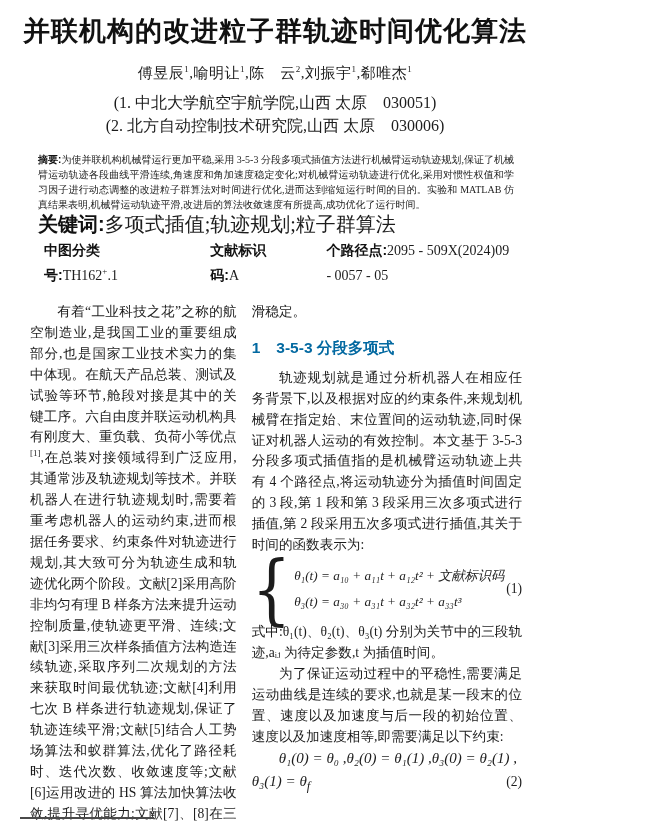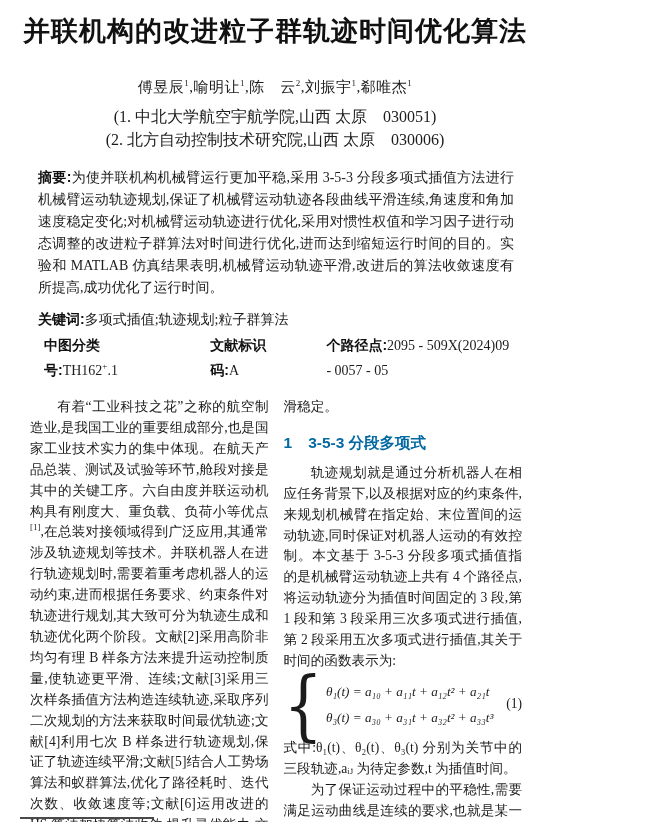--- a/index.html
+++ b/index.html
@@ -17,50 +17,50 @@
   .title{
     margin-top:13px;
     text-align:center;
     font-family:"Liberation Sans","DejaVu Sans",sans-serif;
     font-weight:900;
     font-size:27px;
     letter-spacing:1px;
     color:#111;
   }
   .authors{
-    margin-top:29px;
+    margin-top:15px;
     text-align:center;
     font-size:15px;
     letter-spacing:0.5px;
   }
   .authors sup, .clc sup{
     font-size:9px;
     vertical-align:super;
     line-height:0;
   }
   .affils{
     margin-top:8px;
     text-align:center;
     font-size:16px;
     line-height:23px;
   }
 
   
   .abs-block{
     margin:15px 36px 0 38px;
-    font-size:14px;
-    line-height:22px;
+    font-size:10px;
+    line-height:15px;
     text-align:justify;
   }
   .b-label{
     font-family:"Liberation Sans","DejaVu Sans",sans-serif;
     font-weight:bold;
     color:#111;
   }
-  .kw-line{margin:8px 36px 0 38px;font-size:14px;line-height:25px;}
+  .kw-line{margin:0 36px 0 38px;font-size:20px;line-height:25px;}
   .meta-line{
     margin:1px 36px 0 44px;
     font-size:14px;
     line-height:25px;
     display:flex;
     align-items:flex-start;
   }
   .meta-line .seg2{margin-left:68px;}
   .meta-line .seg3{margin-left:52px;}
 
@@ -178,21 +178,21 @@
 
       <div class="sec-heading">
         <span class="sec-num">1</span><span class="sec-title">3-5-3 分段多项式</span>
       </div>
 
       <p class="indent">轨迹规划就是通过分析机器人在相应任务背景下,以及根据对应的约束条件,来规划机械臂在指定始、末位置间的运动轨迹,同时保证对机器人运动的有效控制。本文基于 3-5-3 分段多项式插值指的是机械臂运动轨迹上共有 4 个路径点,将运动轨迹分为插值时间固定的 3 段,第 1 段和第 3 段采用三次多项式进行插值,第 2 段采用五次多项式进行插值,其关于时间的函数表示为:</p>
 
       <div class="eq-sys">
         <span class="eq-brace">{</span>
         <div class="eq-lines">
-          <div>θ₁(t) = a₁₀ + a₁₁t + a₁₂t² + a₂₁t</div>
+          <div>θ₁(t) = a₁₀ + a₁₁t + a₁₂t² + 文献标识码</div>
           <div>θ₃(t) = a₃₀ + a₃₁t + a₃₂t² + a₃₃t³</div>
         </div>
         <span class="eq-num">(1)</span>
       </div>
 
       <p>式中:θ₁(t)、θ₂(t)、θ₃(t) 分别为关节中的三段轨迹,aᵢⱼ 为待定参数,t 为插值时间。</p>
 
       <p class="indent">为了保证运动过程中的平稳性,需要满足运动曲线是连续的要求,也就是某一段末的位置、速度以及加速度与后一段的初始位置、速度以及加速度相等,即需要满足以下约束:</p>
 
       <div>

